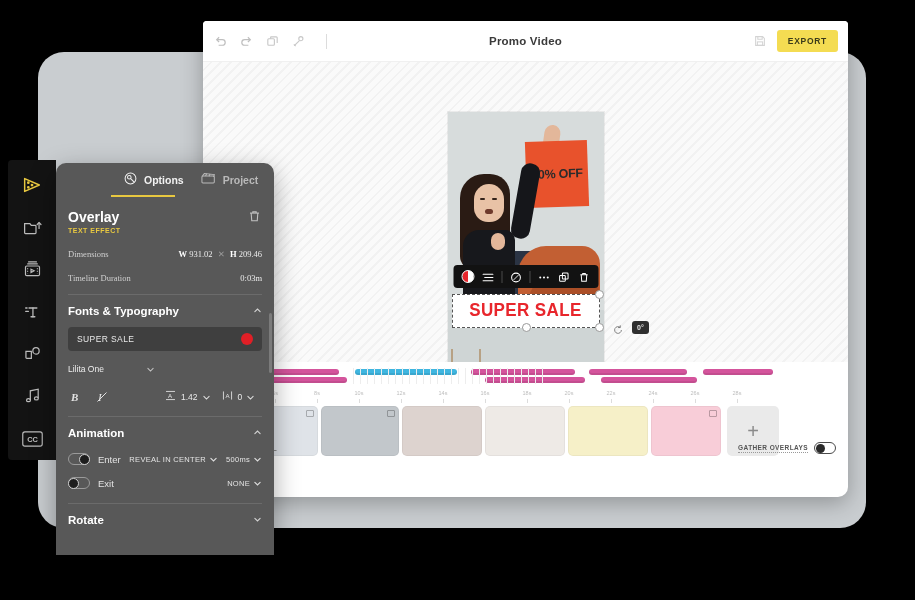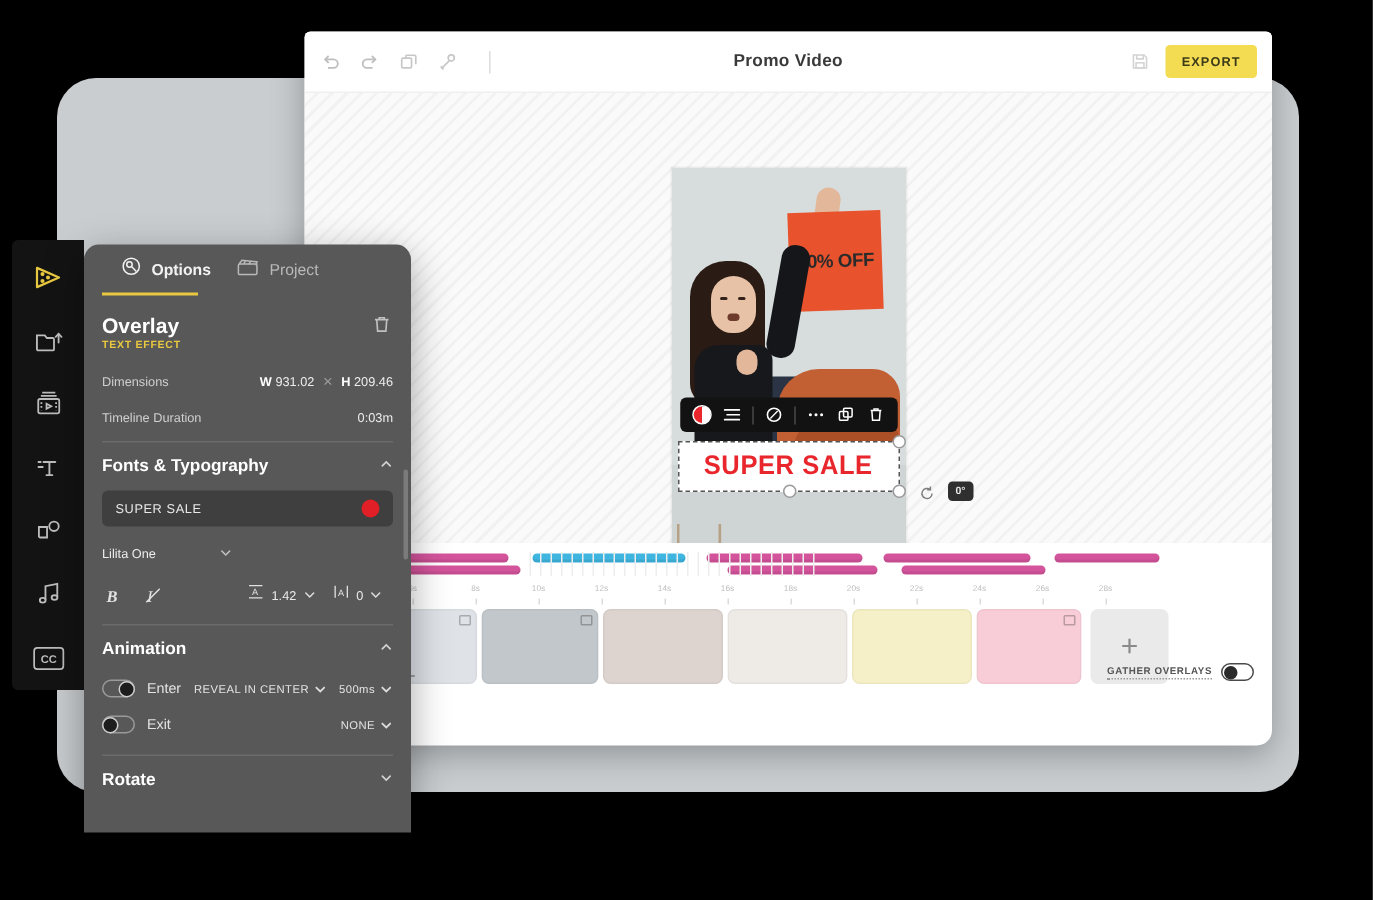--- a/index.html
+++ b/index.html
@@ -248,35 +248,35 @@
   .sb-item { width:24px; height:24px; display:flex; align-items:flex-end; justify-content:center; cursor:pointer; }
   .sb-item svg { display:block; }
 
   
   .panel {
     position:absolute; left:56px; top:163px; width:218px; height:392px;
     background:#585858; border-radius:10px 10px 0 0; z-index:25;
     box-shadow: 0 8px 26px rgba(0,0,0,.35); overflow:hidden;
     color:#e7e7e7;
   }
-  .tabs { display:flex; height:34px; align-items:center; padding:0 24px; gap:16px; position:relative; }
+  .tabs { display:flex; height:34px; align-items:center; padding:0 24px; gap:16px; position:relative;margin-left:43px; }
   .tab { display:flex; align-items:center; gap:6px; cursor:pointer; position:relative; height:34px; }
   .tab-lbl { font-size:10.5px; font-weight:bold; color:#f2f2f2; }
-  .tab.inactive .tab-lbl { color:#b9b9b9; font-weight:normal;text-align:center; }
+  .tab.inactive .tab-lbl { color:#b9b9b9; font-weight:bold;text-align:center; }
   .tab-underline {
     position:absolute; left:12px; bottom:0; width:64px; height:2.5px; background:#e8c840;
   }
   .panel-body { padding:0 12px; }
 
   .ov-head { display:flex; align-items:flex-start; padding-top:12px; }
   .ov-title { font-size:14px; font-weight:bold; color:#fff; }
   .ov-sub { font-size:7px; font-weight:bold; color:#e8c840; letter-spacing:.5px; margin-top:2px; }
   .trash-btn { margin-left:auto; cursor:pointer; opacity:.8; }
 
-  .kv { display:flex; align-items:center; font-size:8.5px; color:#d2d2d2; padding:7px 0; }
+  .kv { display:flex; align-items:center; font-size:8.5px; color:#d2d2d2; padding:7px 0;font-family:Liberation Serif, serif; }
   .kv .k { color:#cfcfcf; }
   .kv .v { margin-left:auto; color:#ececec; }
   .kv .v b { color:#fff; }
   .kv .x { color:#9a9a9a; margin:0 3px; }
 
   .section {
     display:flex; align-items:center; font-size:11.5px; font-weight:bold; color:#fff;
     padding:10px 0 8px; cursor:pointer;
   }
   .section .chev { margin-left:auto; opacity:.85; }

